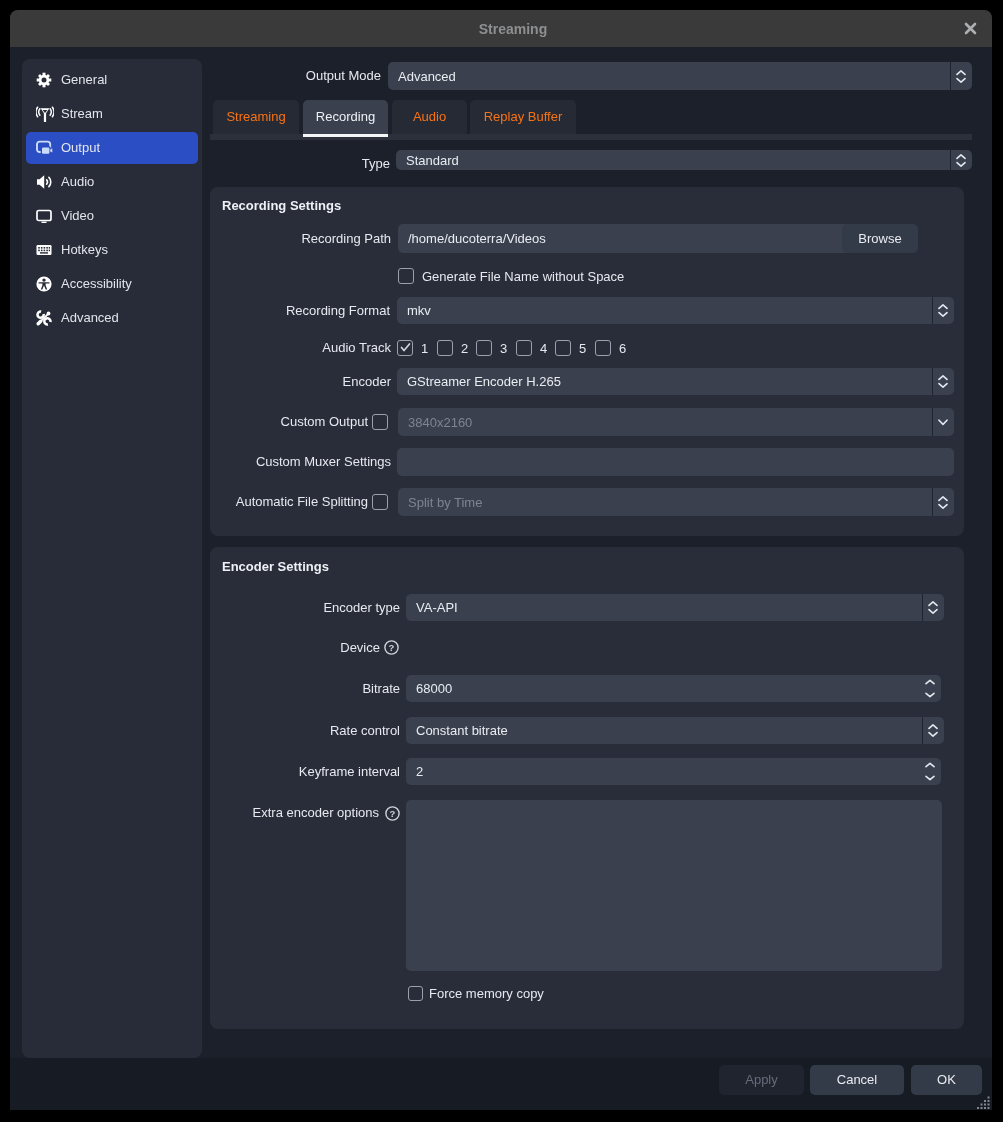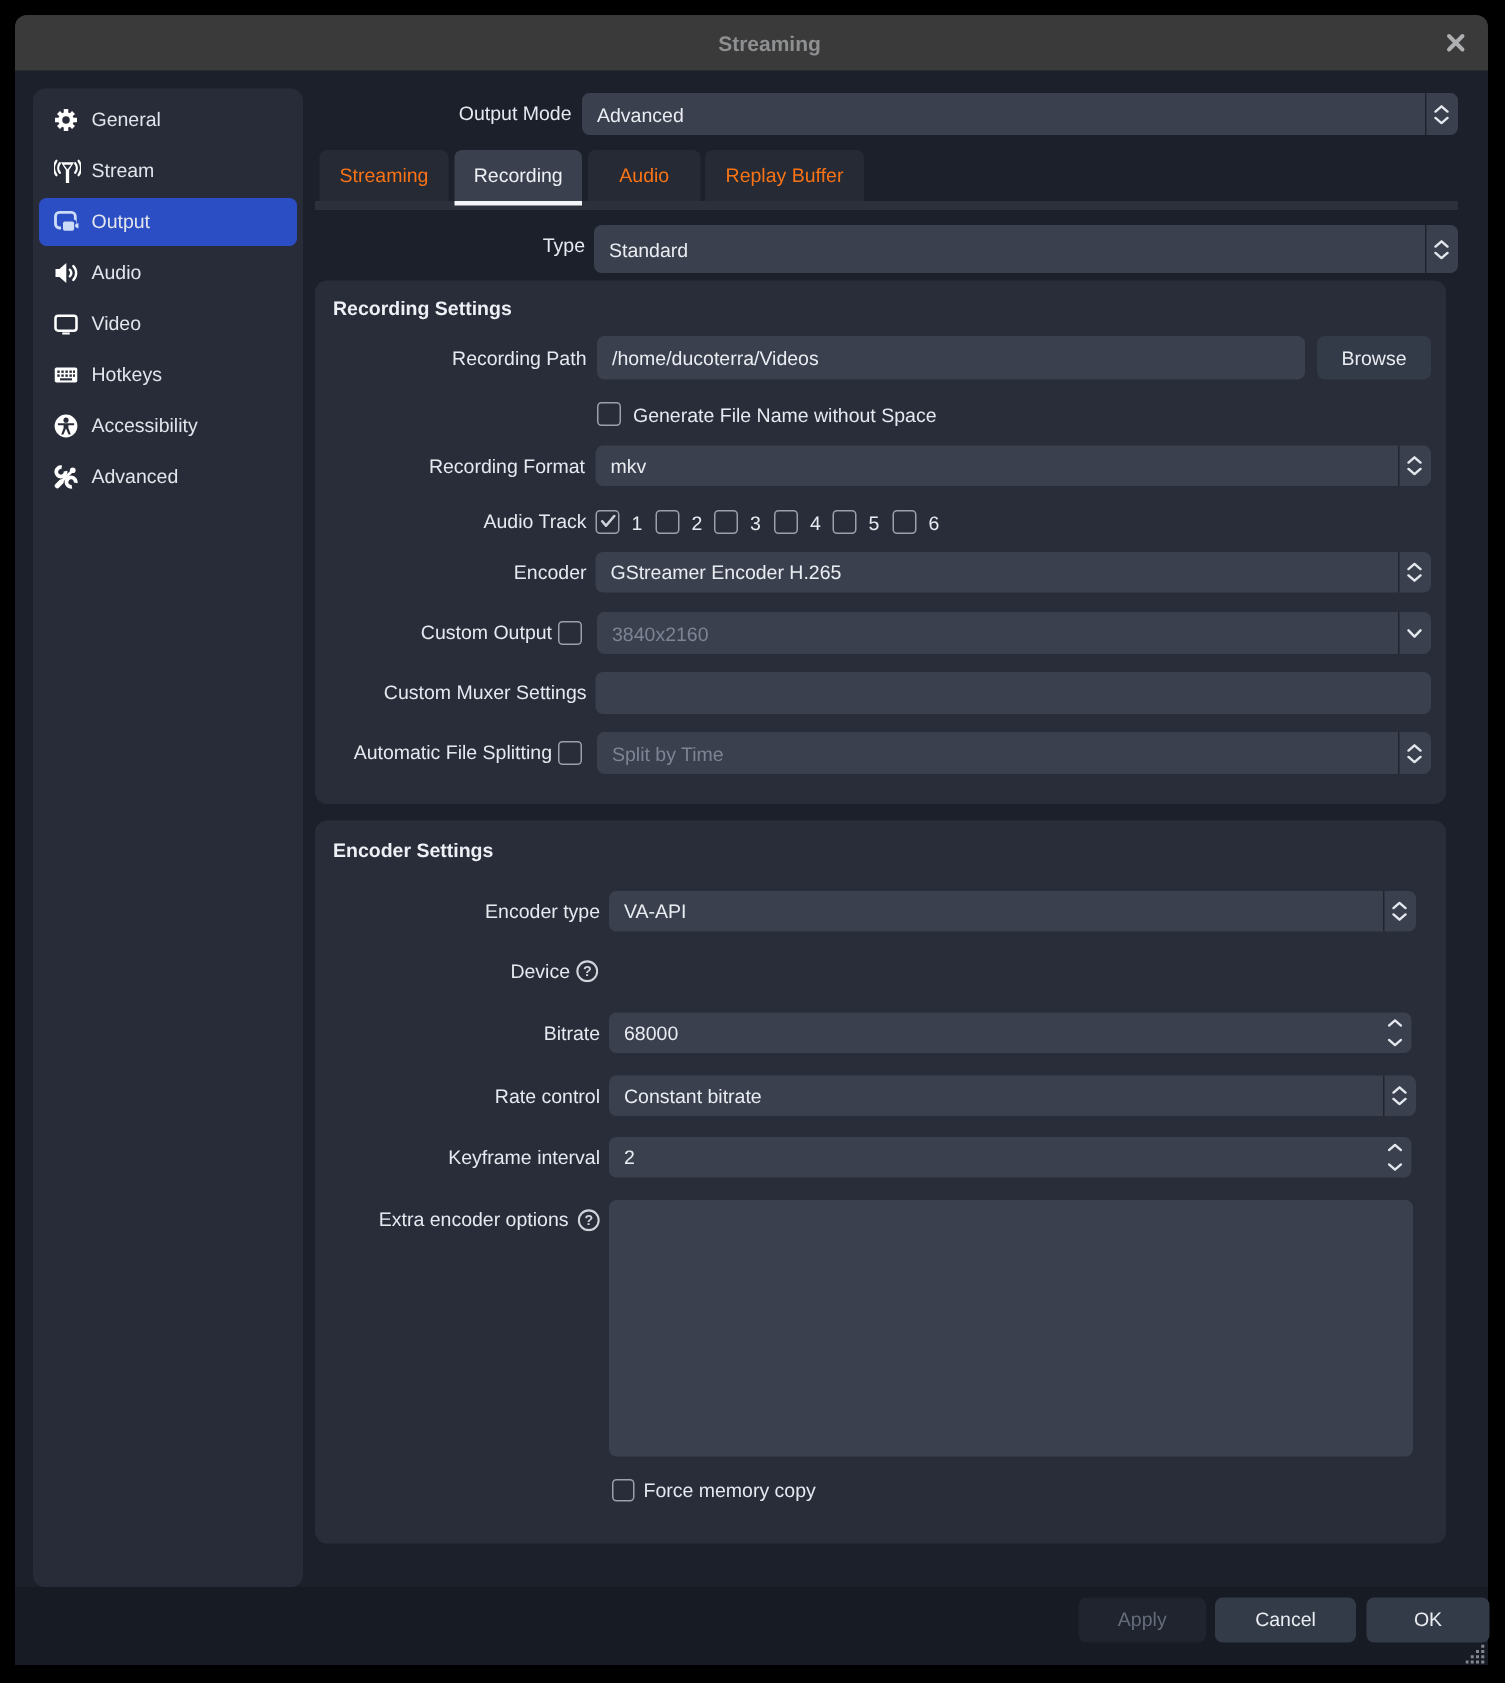--- a/index.html
+++ b/index.html
@@ -175,36 +175,36 @@
   </div>
 
   <div style="position:absolute; left:200px; top:124px; width:762px; height:6px; background:#2b303b;"></div>
   <div class="tab" style="left:203px; width:86px;">Streaming</div>
   <div class="tab act" style="left:293px; width:85px;">Recording</div>
   <div class="tab" style="left:382px; width:75px;">Audio</div>
   <div class="tab" style="left:460px; width:106px;">Replay Buffer</div>
   <div style="position:absolute; left:293px; top:123.5px; width:85px; height:3px; background:#f4f5f7;"></div>
 
   <div class="lbl" style="right:602px; top:140px; height:28px; line-height:28px;">Type</div>
-  <div class="field" style="left:386px; top:140px; width:576px; height:32px;">
+  <div class="field" style="left:386px; top:140px; width:576px; height:20px;">
     <span class="tx">Standard</span>
       <span class="sep"></span>
     <svg class="chud" width="10" height="13" viewBox="0 0 10 13">
         <use href="#chevud"></use>
       </svg>
   </div>
 
   <div class="panel" style="top:177px; height:349px;"></div>
   <div class="phead" style="left:212px; top:188px;">Recording Settings</div>
 
   <div class="lbl" style="right:601px; top:214px; height:29px; line-height:29px;">Recording Path</div>
   <div class="field" style="left:388px; top:214px; width:472px; height:29px;">
       <span class="tx">/home/ducoterra/Videos</span>
     </div>
-  <div class="btn" style="left:868px; top:214px; width:76px; height:29px; line-height:29px;">Browse</div>
+  <div class="btn" style="left:832px; top:214px; width:76px; height:29px; line-height:29px;">Browse</div>
 
   <div class="cb" style="left:388px; top:258px;"></div>
   <div class="cbl" style="left:412px; top:258px; height:16px; line-height:17px;">Generate File Name without Space</div>
 
   <div class="lbl" style="right:602px; top:287px; height:27px; line-height:27px;margin-left:32px;">Recording Format</div>
   <div class="field" style="left:387px; top:287px; width:557px; height:27px;">
     <span class="tx">mkv</span>
       <span class="sep"></span>
     <svg class="chud" width="10" height="13" viewBox="0 0 10 13">
         <use href="#chevud"></use>
@@ -316,21 +316,21 @@
       <text x="7.5" y="10.8" font-size="9.5" font-weight="bold" fill="#cfd3da" text-anchor="middle" font-family="Liberation Sans">?</text>
     </svg>
   <div class="field" style="left:396px; top:790px; width:536px; height:171px;"></div>
 
   <div class="cb" style="left:398px; top:976px; width:15px; height:15px;"></div>
   <div class="cbl" style="left:419px; top:976px; height:15px; line-height:16px;">Force memory copy</div>
 
   <div style="position:absolute; left:0; top:1048px; width:982px; height:52px; background:#171b23;"></div>
   <div class="btn" style="left:709px; top:1055px; width:85px; height:30px; line-height:30px; background:#20242e; color:#656c7c;">Apply</div>
   <div class="btn" style="left:800px; top:1055px; width:94px; height:30px; line-height:30px;">Cancel</div>
-  <div class="btn" style="left:901px; top:1055px; width:82px; height:30px; line-height:30px;">OK</div>
+  <div class="btn" style="left:901px; top:1055px; width:71px; height:30px; line-height:30px;">OK</div>
 
   <svg style="position:absolute; right:1px; bottom:0;" width="14" height="14" viewBox="0 0 14 14">
     <g fill="#83868e">
       <rect x="10.5" y="0.5" width="2" height="2"></rect>
       <rect x="7" y="4" width="2" height="2"></rect>
         <rect x="10.5" y="4" width="2" height="2"></rect>
       <rect x="3.5" y="7.5" width="2" height="2"></rect>
         <rect x="7" y="7.5" width="2" height="2"></rect>
         <rect x="10.5" y="7.5" width="2" height="2"></rect>
       <rect x="0" y="11" width="2" height="2"></rect>

